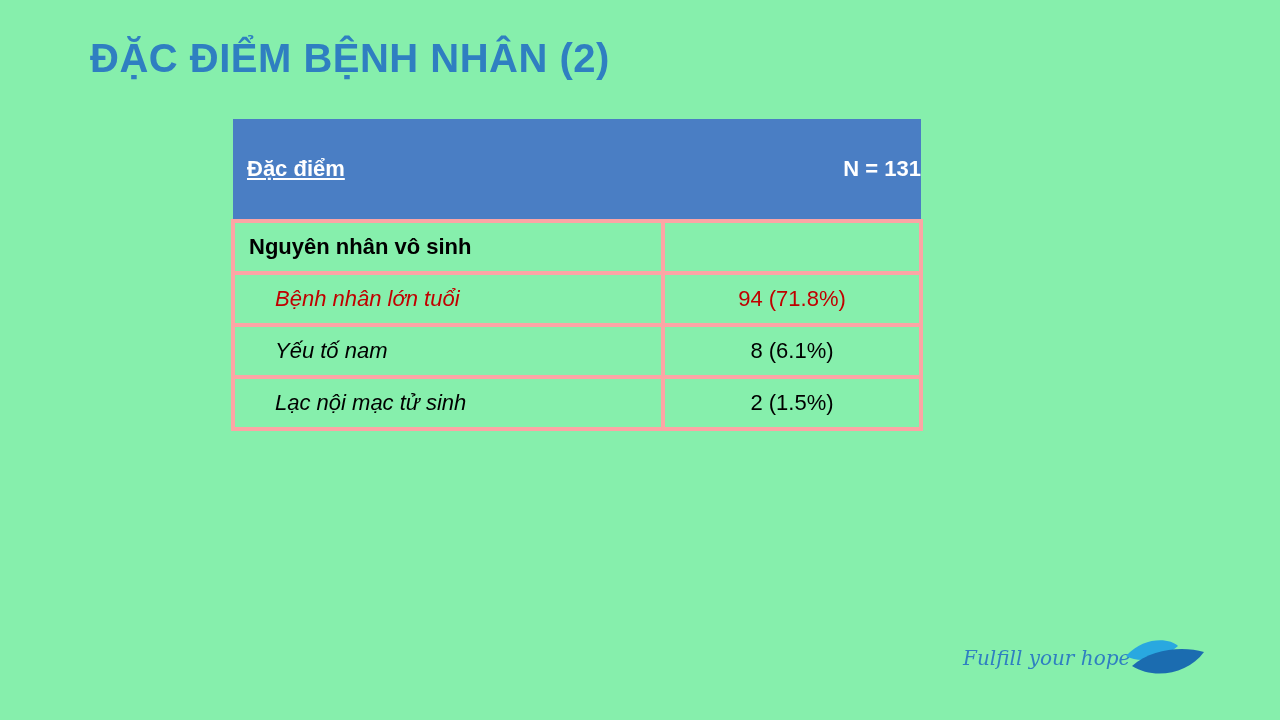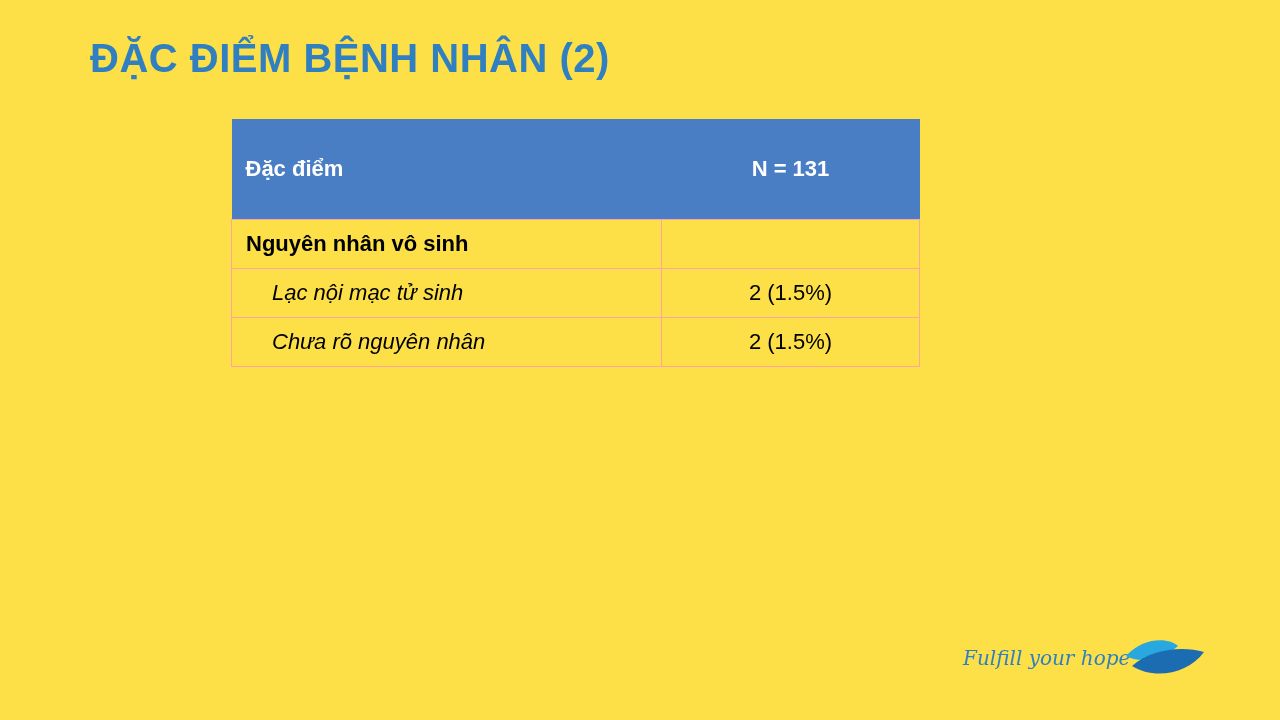--- a/index.html
+++ b/index.html
@@ -12,21 +12,21 @@
     background: #ffffff;
     font-family: "Liberation Sans", sans-serif;
     overflow: hidden;
     position: relative;
   }
 
   .slide {
     position: relative;
     width: 1280px;
     height: 720px;
-    background: #fde047;
+    background: #86efac;
   }
 
   
   .slide-title {
     position: absolute;
     left: 90px;
     top: 36px;
     font-size: 40px;
     font-weight: bold;
     color: #2f7fc1;
@@ -64,27 +64,28 @@
     background: #4a7ec4;
     color: #ffffff;
     height: 100px;
     vertical-align: middle;
     font-size: 22px;
     font-weight: bold;
   }
   .header-row th.h-label {
     text-align: left;
     padding-left: 14px;
+    text-decoration: underline;
   }
   .header-row th.h-value {
-    text-align: center;
+    text-align: right;
   }
 
   .data-table tr.body-row td {
-    border: 1px solid #fca5a5;
+    border: 4px solid #fca5a5;
     height: 48px;
     vertical-align: middle;
     font-size: 22px;
     color: #000000;
   }
   td.cell-label {
     text-align: left;
     padding-left: 14px;
   }
   td.cell-value {
@@ -149,26 +150,30 @@
       <tr class="header-row">
         <th class="h-label">Đặc điểm</th>
         <th class="h-value">N = 131</th>
       </tr>
     </thead>
     <tbody>
       <tr class="body-row">
         <td class="cell-label section-label">Nguyên nhân vô sinh</td>
         <td class="cell-value"></td>
       </tr>
+      <tr class="body-row row-highlight">
+        <td class="cell-label item-label">Bệnh nhân lớn tuổi</td>
+        <td class="cell-value item-value">94 (71.8%)</td>
+      </tr>
+      <tr class="body-row">
+        <td class="cell-label item-label">Yếu tố nam</td>
+        <td class="cell-value item-value">8 (6.1%)</td>
+      </tr>
       <tr class="body-row">
         <td class="cell-label item-label">Lạc nội mạc tử sinh</td>
-        <td class="cell-value item-value">2 (1.5%)</td>
-      </tr>
-      <tr class="body-row">
-        <td class="cell-label item-label">Chưa rõ nguyên nhân</td>
         <td class="cell-value item-value">2 (1.5%)</td>
       </tr>
     </tbody>
   </table>
 
   <div class="footer-brand">
     <div class="brand-tagline">Fulfill your hope</div>
     <div class="brand-mark">
       <svg width="96" height="56" viewBox="0 0 96 56" xmlns="http://www.w3.org/2000/svg">
         <path d="M8 26 C26 6, 52 8, 60 16 C44 30, 22 34, 8 26 Z" fill="#29a8e0"></path>

